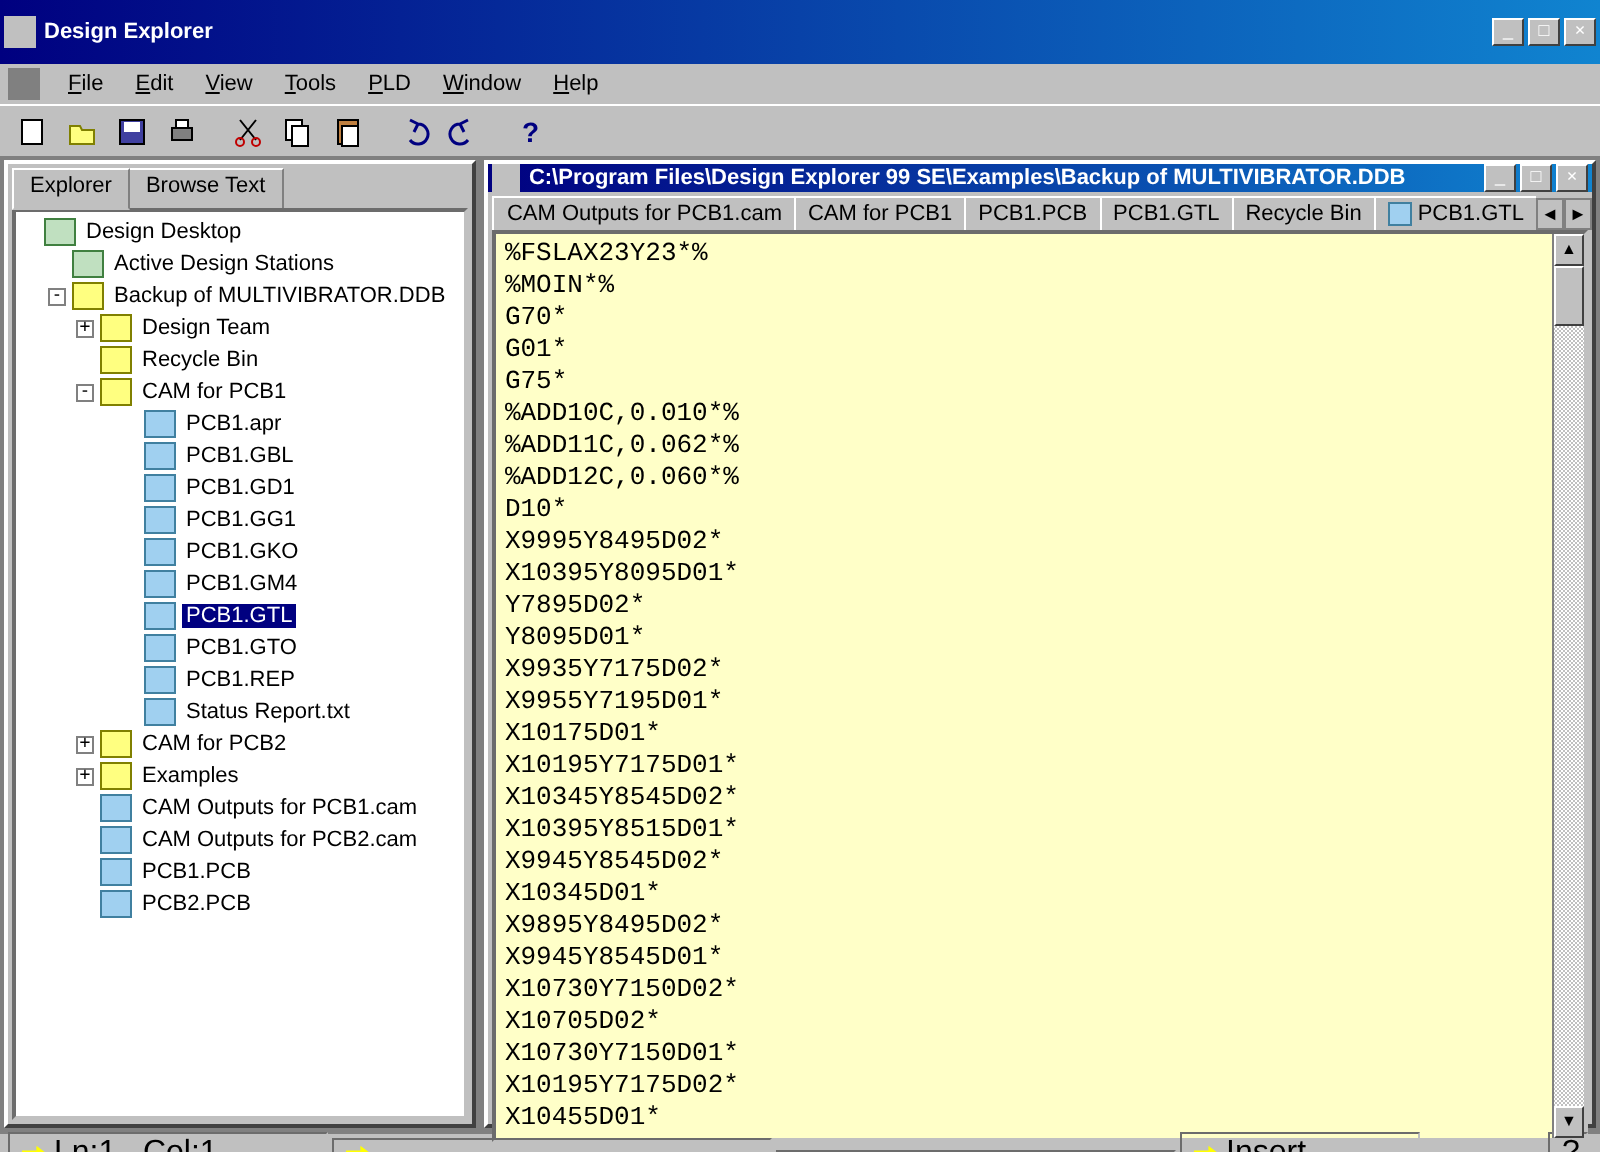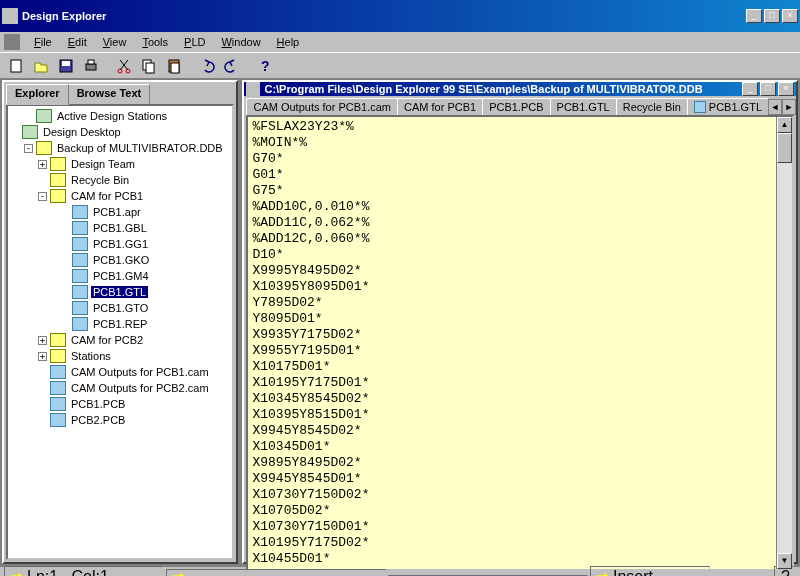--- a/index.html
+++ b/index.html
@@ -17,21 +17,21 @@
 .menubar .micon { width: 16px; height: 16px; margin-right: 6px; background: #808080; display: inline-block; }
 
 .toolbar { height: 26px; background: #c0c0c0; display: flex; align-items: center; padding: 2px 4px; gap: 2px; border-top: 1px solid #fff; }
 .tbtn { width: 23px; height: 22px; display: flex; align-items: center; justify-content: center; cursor: default; }
 .tsep { width: 6px; }
 
 .workspace { display: flex; height: 488px; background: #808080; padding: 2px; gap: 4px; }
 
 .leftpanel { width: 252px; background: #c0c0c0; border: 2px solid #fff; border-right-color: #404040; border-bottom-color: #404040; display: flex; flex-direction: column; }
 .tabstrip { height: 22px; display: flex; background: #c0c0c0; padding-top: 2px; padding-left: 2px; }
-.tab { padding: 2px 8px; background: #c0c0c0; border: 1px solid #fff; border-right-color: #808080; border-bottom: none; margin-right: -1px; position: relative; font-weight: bold; }
+.tab { padding: 2px 8px; background: #c0c0c0; border: 1px solid #fff; border-right-color: #808080; border-bottom: none; margin-right: -1px; position: relative; }
 .tab.active { border-bottom: 1px solid #c0c0c0; z-index: 2; margin-bottom: -1px; }
 .treepane { flex: 1; background: #fff; border: 2px inset #c0c0c0; margin: 0 2px 2px 2px; overflow: auto; padding: 2px; }
 .treenode { display: flex; align-items: center; height: 16px; white-space: nowrap; }
 .treenode .expander { width: 9px; height: 9px; border: 1px solid #808080; background: #fff; text-align: center; line-height: 7px; font-size: 9px; margin-right: 3px; cursor: default; font-family: monospace; }
 .treenode .noexpander { width: 9px; height: 9px; margin-right: 3px; }
 .treenode .nicon { width: 16px; height: 14px; margin-right: 3px; background: #ffff80; border: 1px solid #808000; display: inline-block; }
 .treenode .nicon.file { background: #a0d0f0; border-color: #4080a0; }
 .treenode .nicon.desktop { background: #c0e0c0; border-color: #408040; }
 .treenode .label { padding: 0 2px; }
 .treenode .label.selected { background: #000080; color: #fff; }
@@ -146,30 +146,30 @@
 </div>
 
 <div class="workspace">
 
   <div class="leftpanel">
     <div class="tabstrip">
       <div class="tab active"><span>Explorer</span></div>
       <div class="tab"><span>Browse Text</span></div>
     </div>
     <div class="treepane">
+      <div class="treenode" style="padding-left:0">
+          <span class="noexpander"></span>
+          <span class="nicon desktop"></span>
+          <span class="label">Design Desktop</span>
+        </div>
       <div class="treenode" style="padding-left:14px">
           <span class="noexpander"></span>
           <span class="nicon desktop"></span>
           <span class="label">Active Design Stations</span>
         </div>
-      <div class="treenode" style="padding-left:0">
-          <span class="noexpander"></span>
-          <span class="nicon desktop"></span>
-          <span class="label">Design Desktop</span>
-        </div>
       <div class="treenode" style="padding-left:14px">
           <span class="expander">-</span>
           <span class="nicon"></span>
           <span class="label">Backup of MULTIVIBRATOR.DDB</span>
         </div>
       <div class="treenode" style="padding-left:28px">
           <span class="expander">+</span>
           <span class="nicon"></span>
           <span class="label">Design Team</span>
         </div>
@@ -190,20 +190,25 @@
             <span class="label">PCB1.apr</span>
           </div>
           <div class="treenode" style="padding-left: 50px;">
             <span class="noexpander"></span>
             <span class="nicon file"></span>
             <span class="label">PCB1.GBL</span>
           </div>
           <div class="treenode" style="padding-left: 50px;">
             <span class="noexpander"></span>
             <span class="nicon file"></span>
+            <span class="label">PCB1.GD1</span>
+          </div>
+          <div class="treenode" style="padding-left: 50px;">
+            <span class="noexpander"></span>
+            <span class="nicon file"></span>
             <span class="label">PCB1.GG1</span>
           </div>
           <div class="treenode" style="padding-left: 50px;">
             <span class="noexpander"></span>
             <span class="nicon file"></span>
             <span class="label">PCB1.GKO</span>
           </div>
           <div class="treenode" style="padding-left: 50px;">
             <span class="noexpander"></span>
             <span class="nicon file"></span>
@@ -217,30 +222,35 @@
           <div class="treenode" style="padding-left: 50px;">
             <span class="noexpander"></span>
             <span class="nicon file"></span>
             <span class="label">PCB1.GTO</span>
           </div>
           <div class="treenode" style="padding-left: 50px;">
             <span class="noexpander"></span>
             <span class="nicon file"></span>
             <span class="label">PCB1.REP</span>
           </div>
+          <div class="treenode" style="padding-left: 50px;">
+            <span class="noexpander"></span>
+            <span class="nicon file"></span>
+            <span class="label">Status Report.txt</span>
+          </div>
         </div>
       <div class="treenode" style="padding-left:28px">
           <span class="expander">+</span>
           <span class="nicon"></span>
           <span class="label">CAM for PCB2</span>
         </div>
       <div class="treenode" style="padding-left:28px">
           <span class="expander">+</span>
           <span class="nicon"></span>
-          <span class="label">Stations</span>
+          <span class="label">Examples</span>
         </div>
       <div class="treenode" style="padding-left:28px">
           <span class="noexpander"></span>
           <span class="nicon file"></span>
           <span class="label">CAM Outputs for PCB1.cam</span>
         </div>
       <div class="treenode" style="padding-left:28px">
           <span class="noexpander"></span>
           <span class="nicon file"></span>
           <span class="label">CAM Outputs for PCB2.cam</span>

